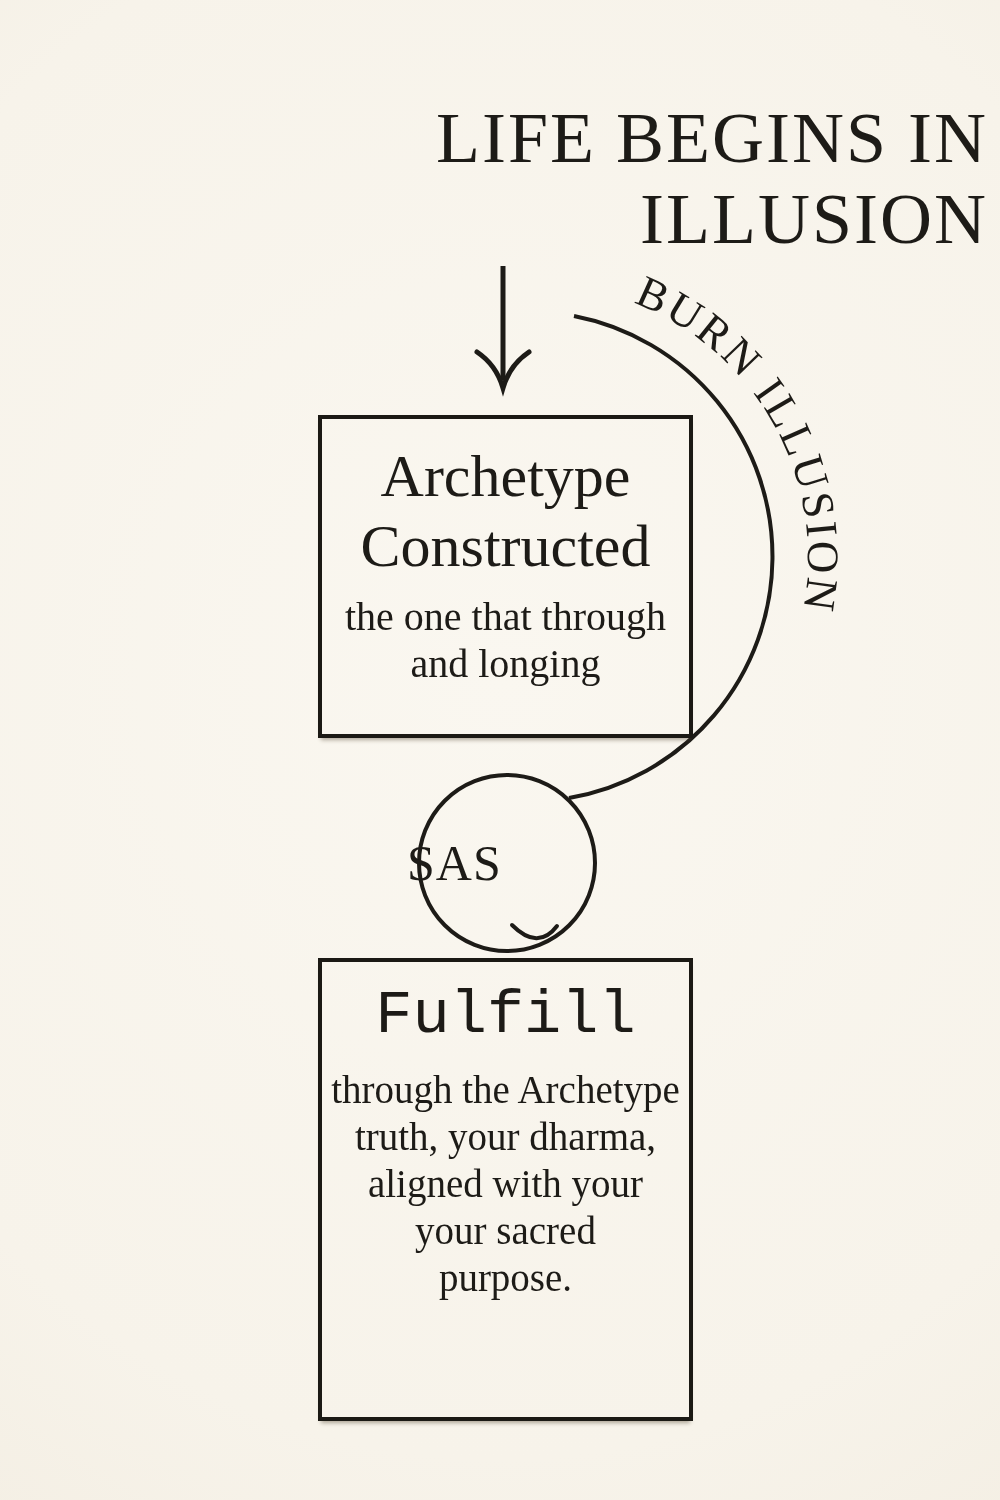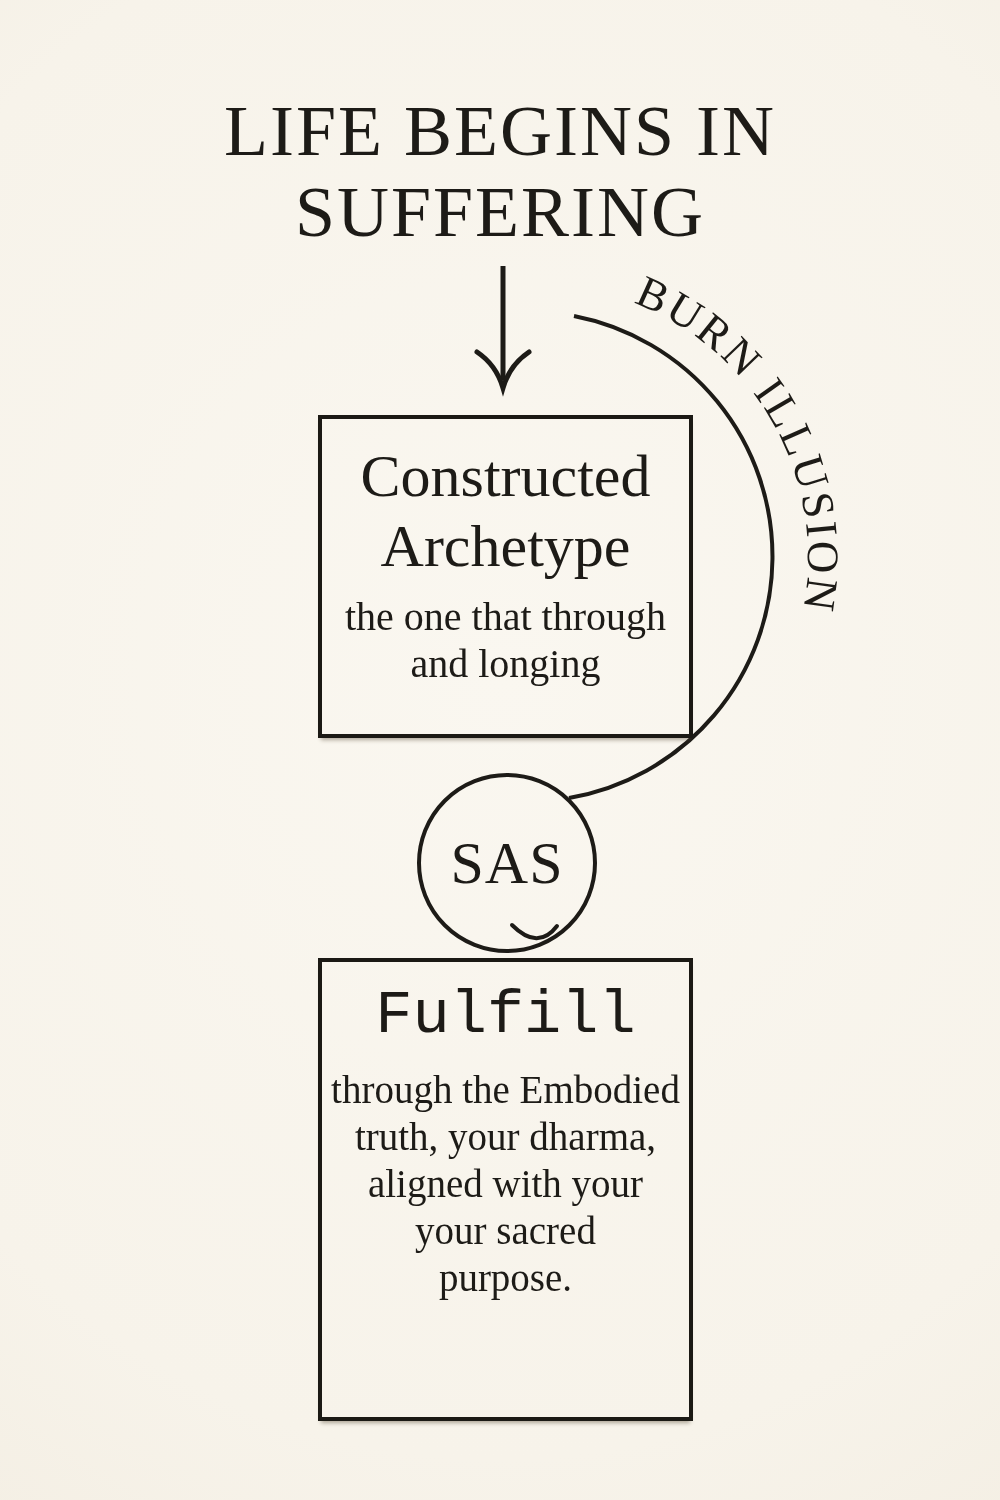--- a/index.html
+++ b/index.html
@@ -7,21 +7,21 @@
     position:relative;
     width:1000px;height:1500px;
     margin:0 auto;
     overflow:hidden;
     background:radial-gradient(130% 95% at 50% 45%, #faf7f0 0%, #f7f3ea 55%, #efe8da 100%);
     color:#1d1b17;
     font-family:"Liberation Serif","DejaVu Serif",serif;
   }
   .title{
     position:absolute;top:86px;left:0;right:0;
-    margin:5px;text-align:center;
+    margin:12px;text-align:right;
     font-size:72px;line-height:81px;font-weight:500;
     letter-spacing:2px;
   }
   .title span{display:block;}
   .art{position:absolute;inset:0;width:1000px;height:1500px;pointer-events:none;}
   .art .stroke{fill:none;stroke:#1d1b17;}
   .burn-text{
     font-size:45px;letter-spacing:3px;fill:#1d1b17;
     font-family:"Liberation Serif","DejaVu Serif",serif;
   }
@@ -34,69 +34,69 @@
   .box-heading{font-size:60px;line-height:70px;}
   .box-heading div{white-space:nowrap;}
   .box-body{margin-top:12px;font-size:40px;line-height:47px;}
   .box-body div{white-space:nowrap;}
   .box-constructed{top:415px;height:323px;padding-top:22px;}
   .box-fulfill{top:958px;height:463px;padding-top:18px;}
   .box-fulfill .box-heading{font-size:62px;line-height:72px;font-family:Liberation Mono, monospace;}
   .box-fulfill .box-body{font-size:39px;line-height:47px;margin-top:14px;}
   .sas-label{
     position:absolute;left:407px;top:826px;width:200px;
-    text-align:center;font-size:60px;line-height:74px;
+    font-size:50px;line-height:74px;
     letter-spacing:1px;
   }
 </style>
 </head>
 <body>
 
 <div class="canvas">
 
   <h1 class="title">
     <span>LIFE BEGINS IN</span>
-    <span>SUFFERING</span>
+    <span>ILLUSION</span>
   </h1>
 
   <svg class="art" viewBox="0 0 1000 1500" aria-hidden="true">
 
     <line class="stroke" x1="503" y1="266" x2="503" y2="380" stroke-width="5"></line>
     <path class="stroke" d="M 477 352 C 489 360 498 371 503 388 C 508 371 517 360 529 352" stroke-width="5" stroke-linecap="round"></path>
 
     <path class="stroke" d="M 574 316 A 245 245 0 0 1 569 798" stroke-width="4"></path>
 
     <path id="burnTextArc" d="M 577 288 A 272 272 0 0 1 558 828" fill="none" stroke="none"></path>
     <text class="burn-text">
       <textPath href="#burnTextArc" startOffset="58">BURN ILLUSION</textPath>
     </text>
 
     <circle class="stroke" cx="507" cy="863" r="88" stroke-width="4"></circle>
     <path class="stroke" d="M 557 926 Q 538 951 512 925" stroke-width="4" stroke-linecap="round"></path>
   </svg>
 
   <div class="box box-constructed">
     <div class="box-heading">
+      <div>Archetype</div>
       <div>Constructed</div>
-      <div>Archetype</div>
     </div>
     <div class="box-body">
       <div>the one that through</div>
       <div>and longing</div>
     </div>
   </div>
 
   <div class="sas-label">SAS</div>
 
   <div class="box box-fulfill">
     <div class="box-heading">
       <div>Fulfill</div>
     </div>
     <div class="box-body">
-      <div>through the Embodied</div>
+      <div>through the Archetype</div>
       <div>truth, your dharma,</div>
       <div>aligned with your</div>
       <div>your sacred</div>
       <div>purpose.</div>
     </div>
   </div>
 
 </div>
 
 </body></html>

